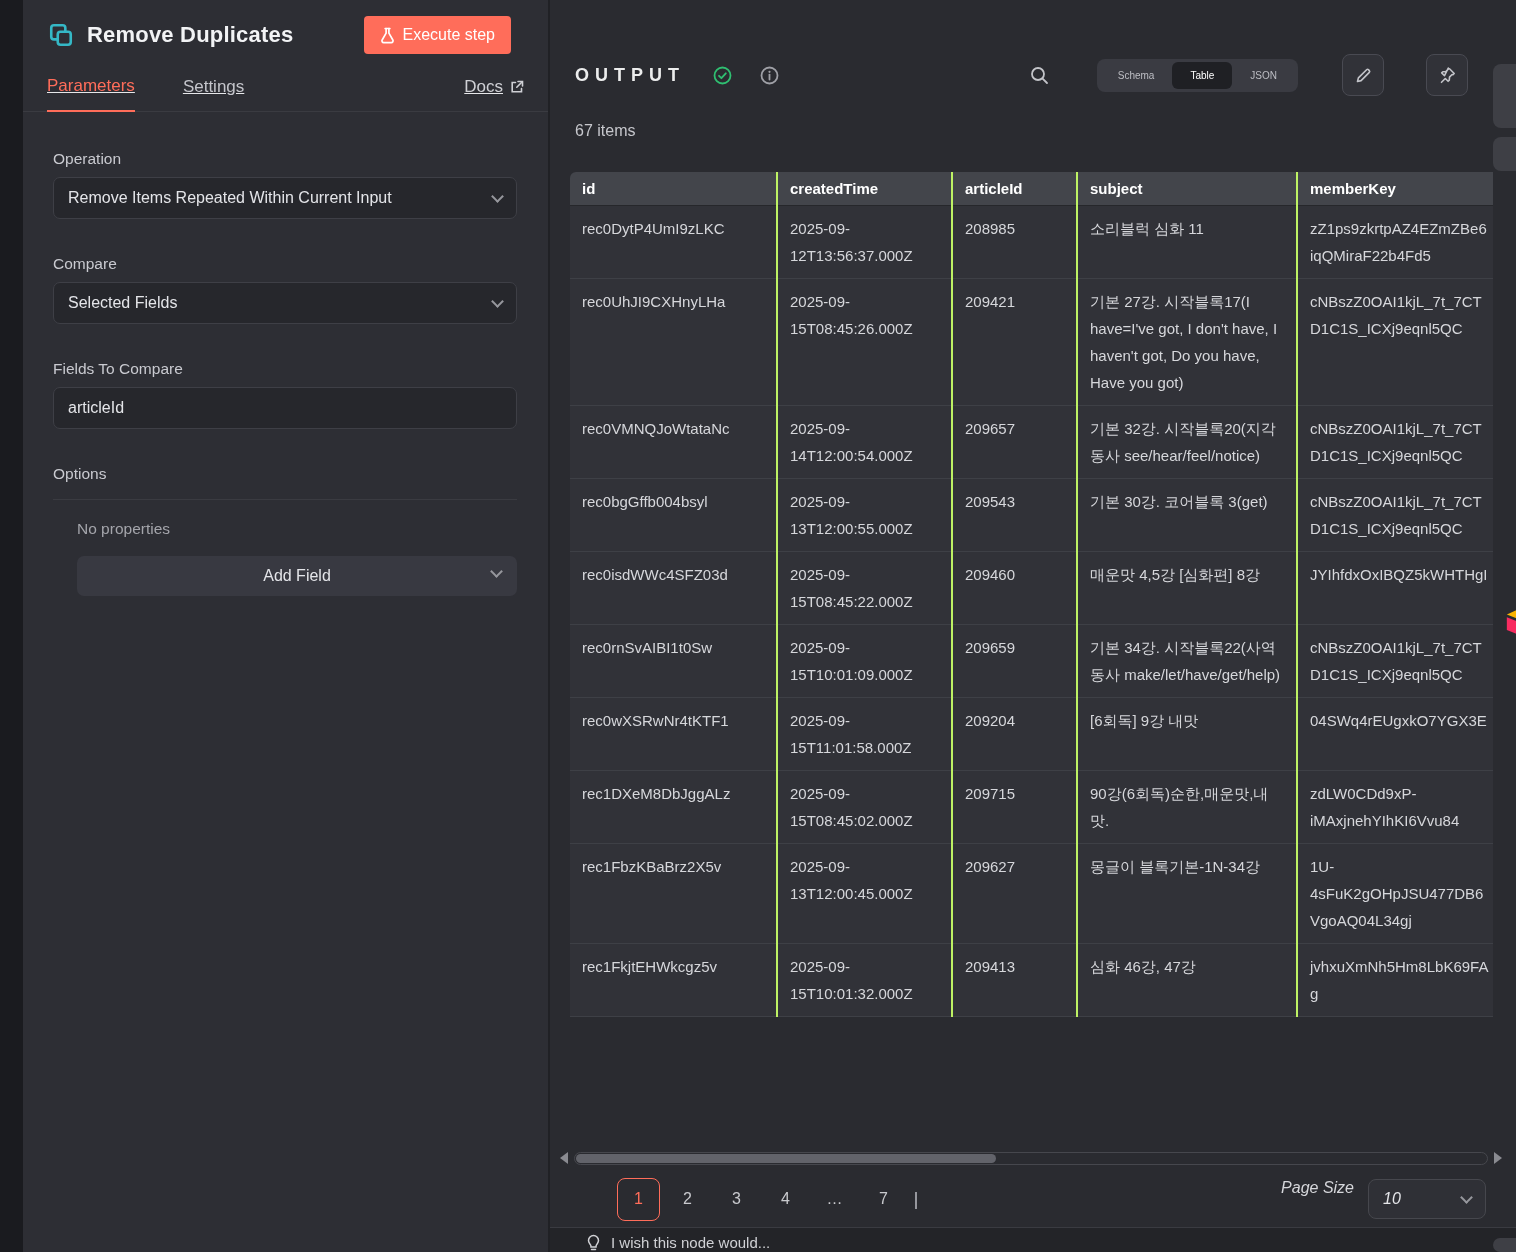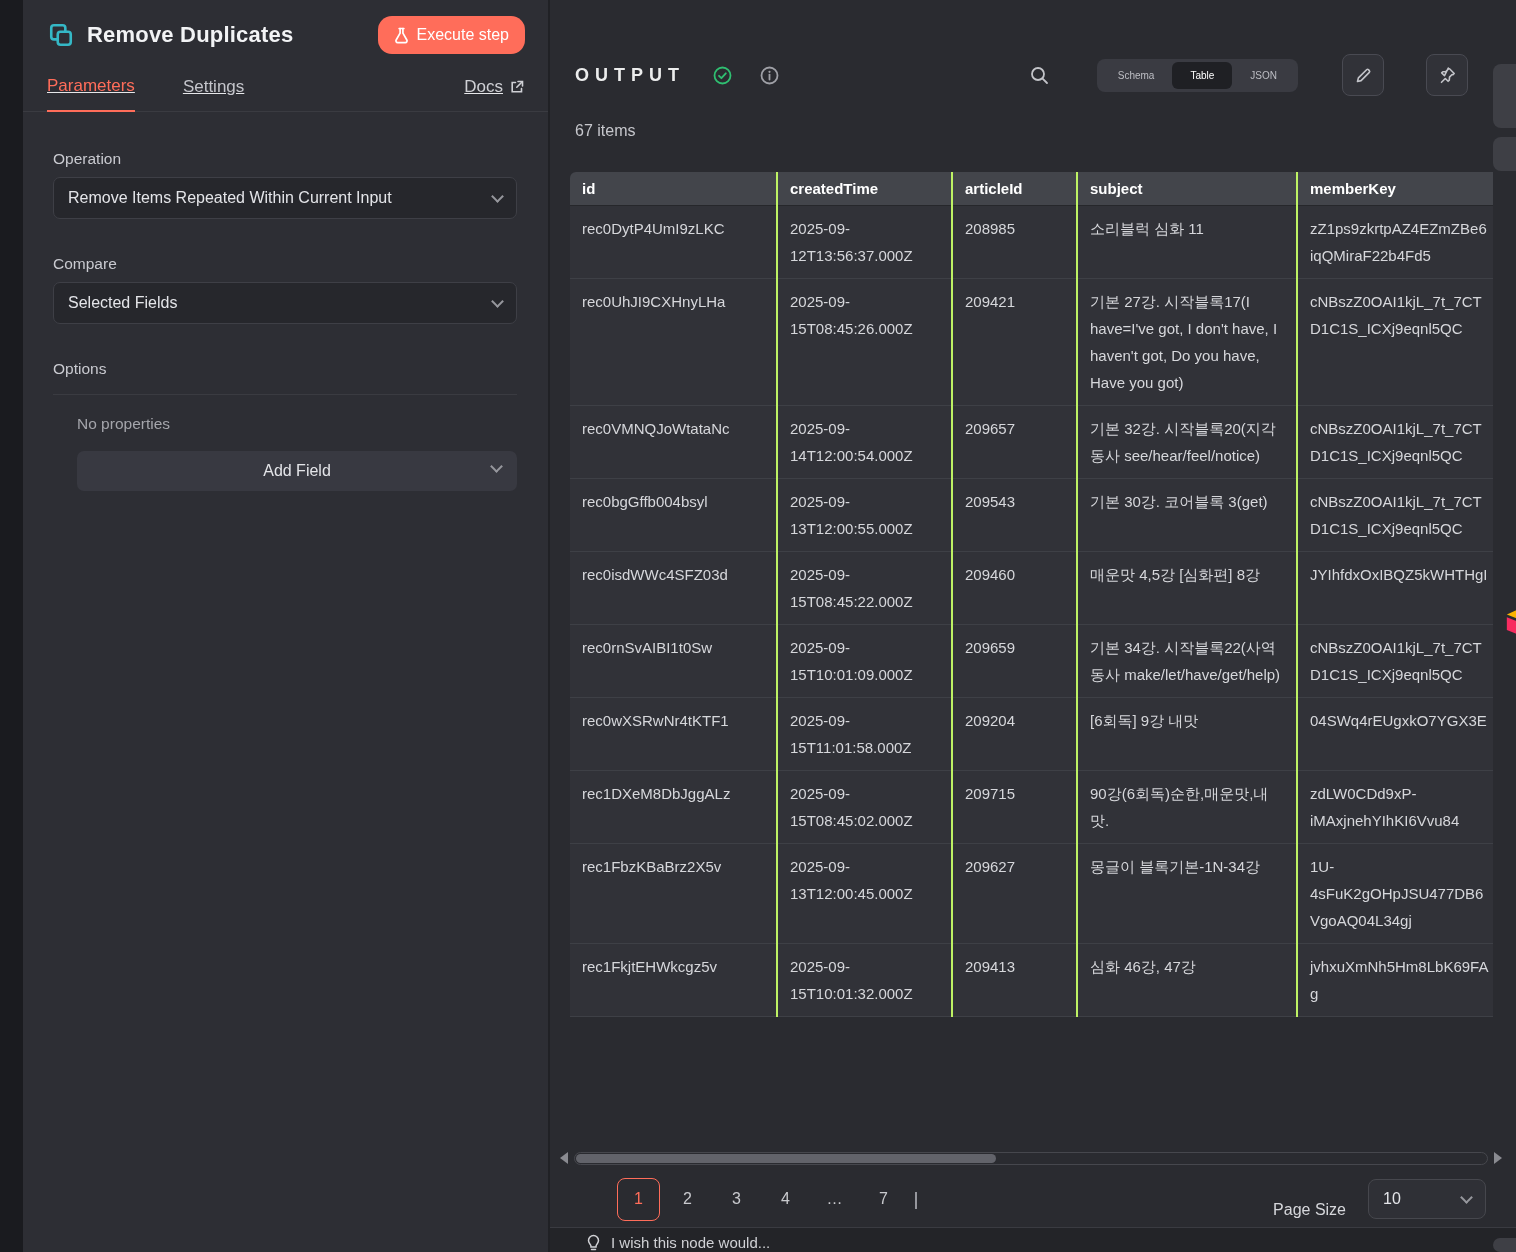--- a/index.html
+++ b/index.html
@@ -2,25 +2,25 @@
 <html><head>
 <meta charset="utf-8">
 <style>
   * { margin:0; padding:0; box-sizing:border-box; }
   html,body { width:1516px; height:1252px; overflow:hidden; background:#26272b;
               font-family:"Liberation Sans","DejaVu Sans",sans-serif; color:#e6e7ea; }
 
   
   .left-strip { position:absolute; left:0; top:0; width:23px; height:100%; background:#1a1b1f; }
   .ndv { position:absolute; left:23px; top:0; width:525px; height:100%; background:#2d2e34; }
-  .ndv-header { display:flex; align-items:center; gap:12px; padding:16px 23px 10px 24px; }
+  .ndv-header { display:flex; align-items:center; gap:12px; padding:16px 37px 10px 24px; }
   .node-icon { width:28px; height:28px; flex:0 0 auto; display:flex; align-items:center; justify-content:center; }
   .ndv-title { font-size:22px; font-weight:700; color:#f2f3f5; flex:1; letter-spacing:.2px; }
   .execute-btn { display:flex; align-items:center; gap:8px; background:#ff6d5a; color:#fff;
-                 border:none; border-radius:14px; padding:10px 16px; font-size:16px; cursor:pointer;
+                 border:none; border-radius:4px; padding:10px 16px; font-size:16px; cursor:pointer;
                  font-family:inherit; }
   .tabs { display:flex; align-items:flex-end; gap:48px; padding:12px 24px 0 24px;
           border-bottom:1px solid #3a3b41;text-decoration:underline; }
   .tab { font-size:17px; color:#c4c5cb; padding-bottom:14px; cursor:pointer; }
   .tab.active { color:#ff6d5a; border-bottom:2px solid #ff6d5a; margin-bottom:-1px; }
   .tab.docs { margin-left:auto; display:flex; align-items:center; gap:7px; color:#cfd0d5; }
 
   .params { padding:38px 31px 0 30px; }
   .field-label { font-size:15.5px; color:#c9cad0; margin-bottom:9px; }
   .control { height:42px; background:#26272c; border:1px solid #3e3f46; border-radius:7px;
@@ -76,21 +76,21 @@
 
   
   .bottom-row { position:absolute; left:0; right:0; bottom:30px; height:46px; display:flex;
                 align-items:center; padding:0 30px 0 67px; }
   .pages { display:flex; align-items:center; gap:6px; }
   .page-btn { width:43px; height:43px; background:transparent; border:none; color:#c9cace;
               font-size:16px; border-radius:8px; cursor:pointer; font-family:inherit; }
   .page-btn.active { border:1.5px solid #ff6d5a; color:#ff6d5a; }
   .next-btn { background:none; border:none; cursor:pointer; padding:0 10px; }
   .next-btn .chev { transform:rotate(-45deg); margin:0; }
-  .page-size { margin-left:auto; display:flex; align-items:flex-end; gap:22px; }
+  .page-size { margin-left:auto; display:flex; align-items:flex-start; gap:14px;font-style:italic; }
   .page-size-label { font-size:16px; color:#d6d7db; }
   .page-size-select { width:118px; height:40px; background:#2f3036; border:1px solid #46474d;
                       border-radius:8px; display:flex; align-items:center; justify-content:space-between;
                       padding:0 14px; font-size:16px; color:#e4e5e9; cursor:pointer; }
 
   
   .out-footer { position:absolute; left:0; right:0; bottom:0; height:25px; background:#232428;
                 border-top:1px solid #3a3b41; overflow:hidden; }
   .out-footer-inner { display:flex; align-items:flex-start; gap:10px; padding:6px 0 0 36px;
                       font-size:15px; color:#d0d1d5; white-space:nowrap; cursor:pointer; }
@@ -150,20 +150,26 @@
       <div class="control">
         <span>Remove Items Repeated Within Current Input</span>
         <span class="chev"></span>
       </div>
     </div>
     <div class="group">
       <div class="field-label">Compare</div>
       <div class="control">
         <span>Selected Fields</span>
         <span class="chev"></span>
+      </div>
+    </div>
+    <div class="group">
+      <div class="field-label">Fields To Compare</div>
+      <div class="control">
+        <input value="articleId" style="">
       </div>
     </div>
     <div>
       <div class="field-label" style="margin-bottom:0;">Options</div>
       <hr class="options-divider">
       <div class="no-props">No properties</div>
       <button class="add-field">
         <span>Add Field</span>
         <span class="chev"></span>
       </button>

